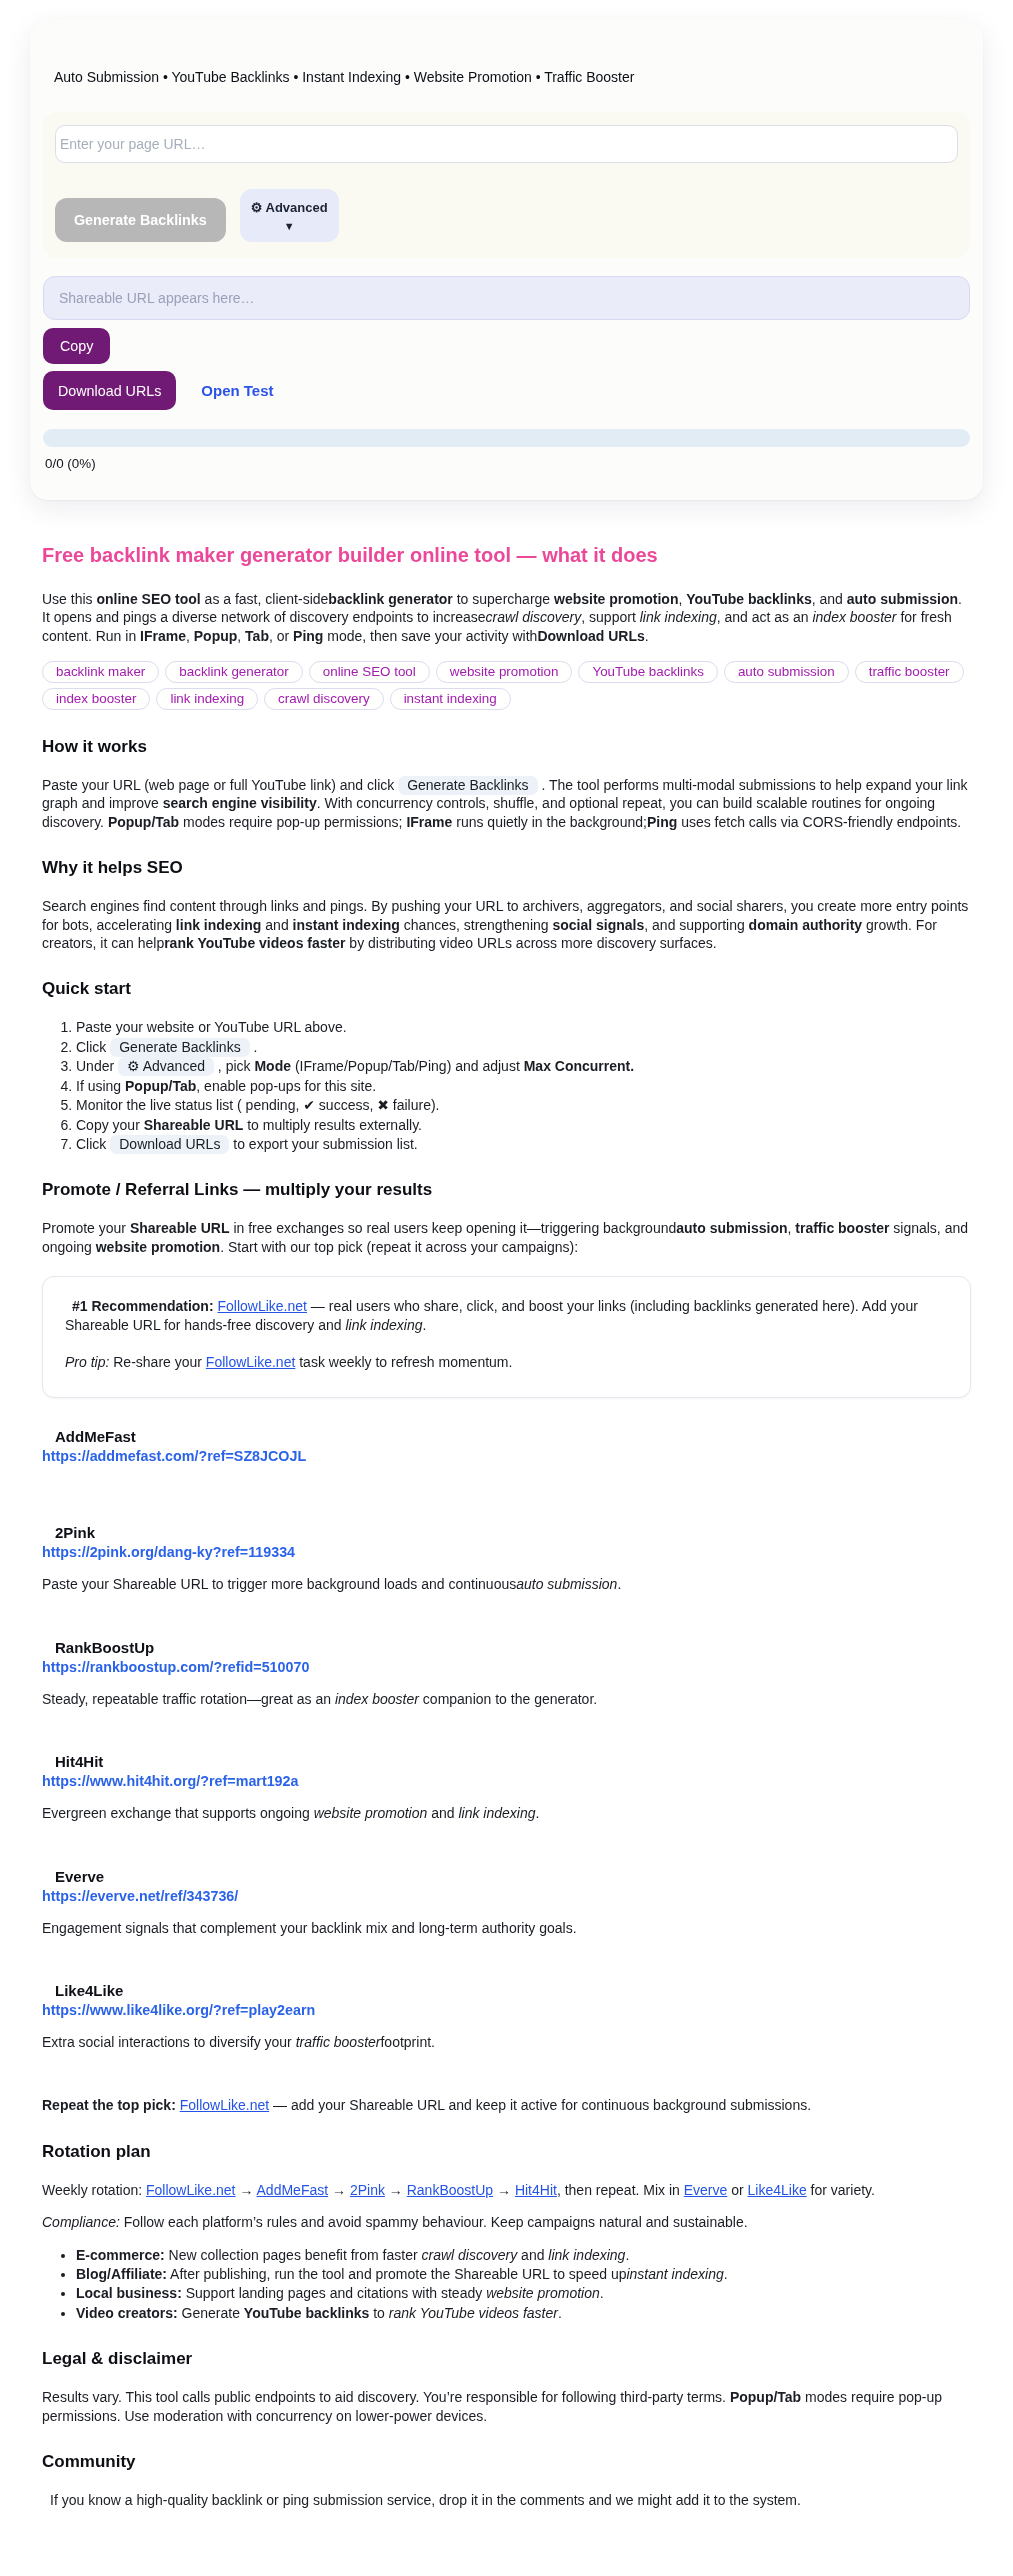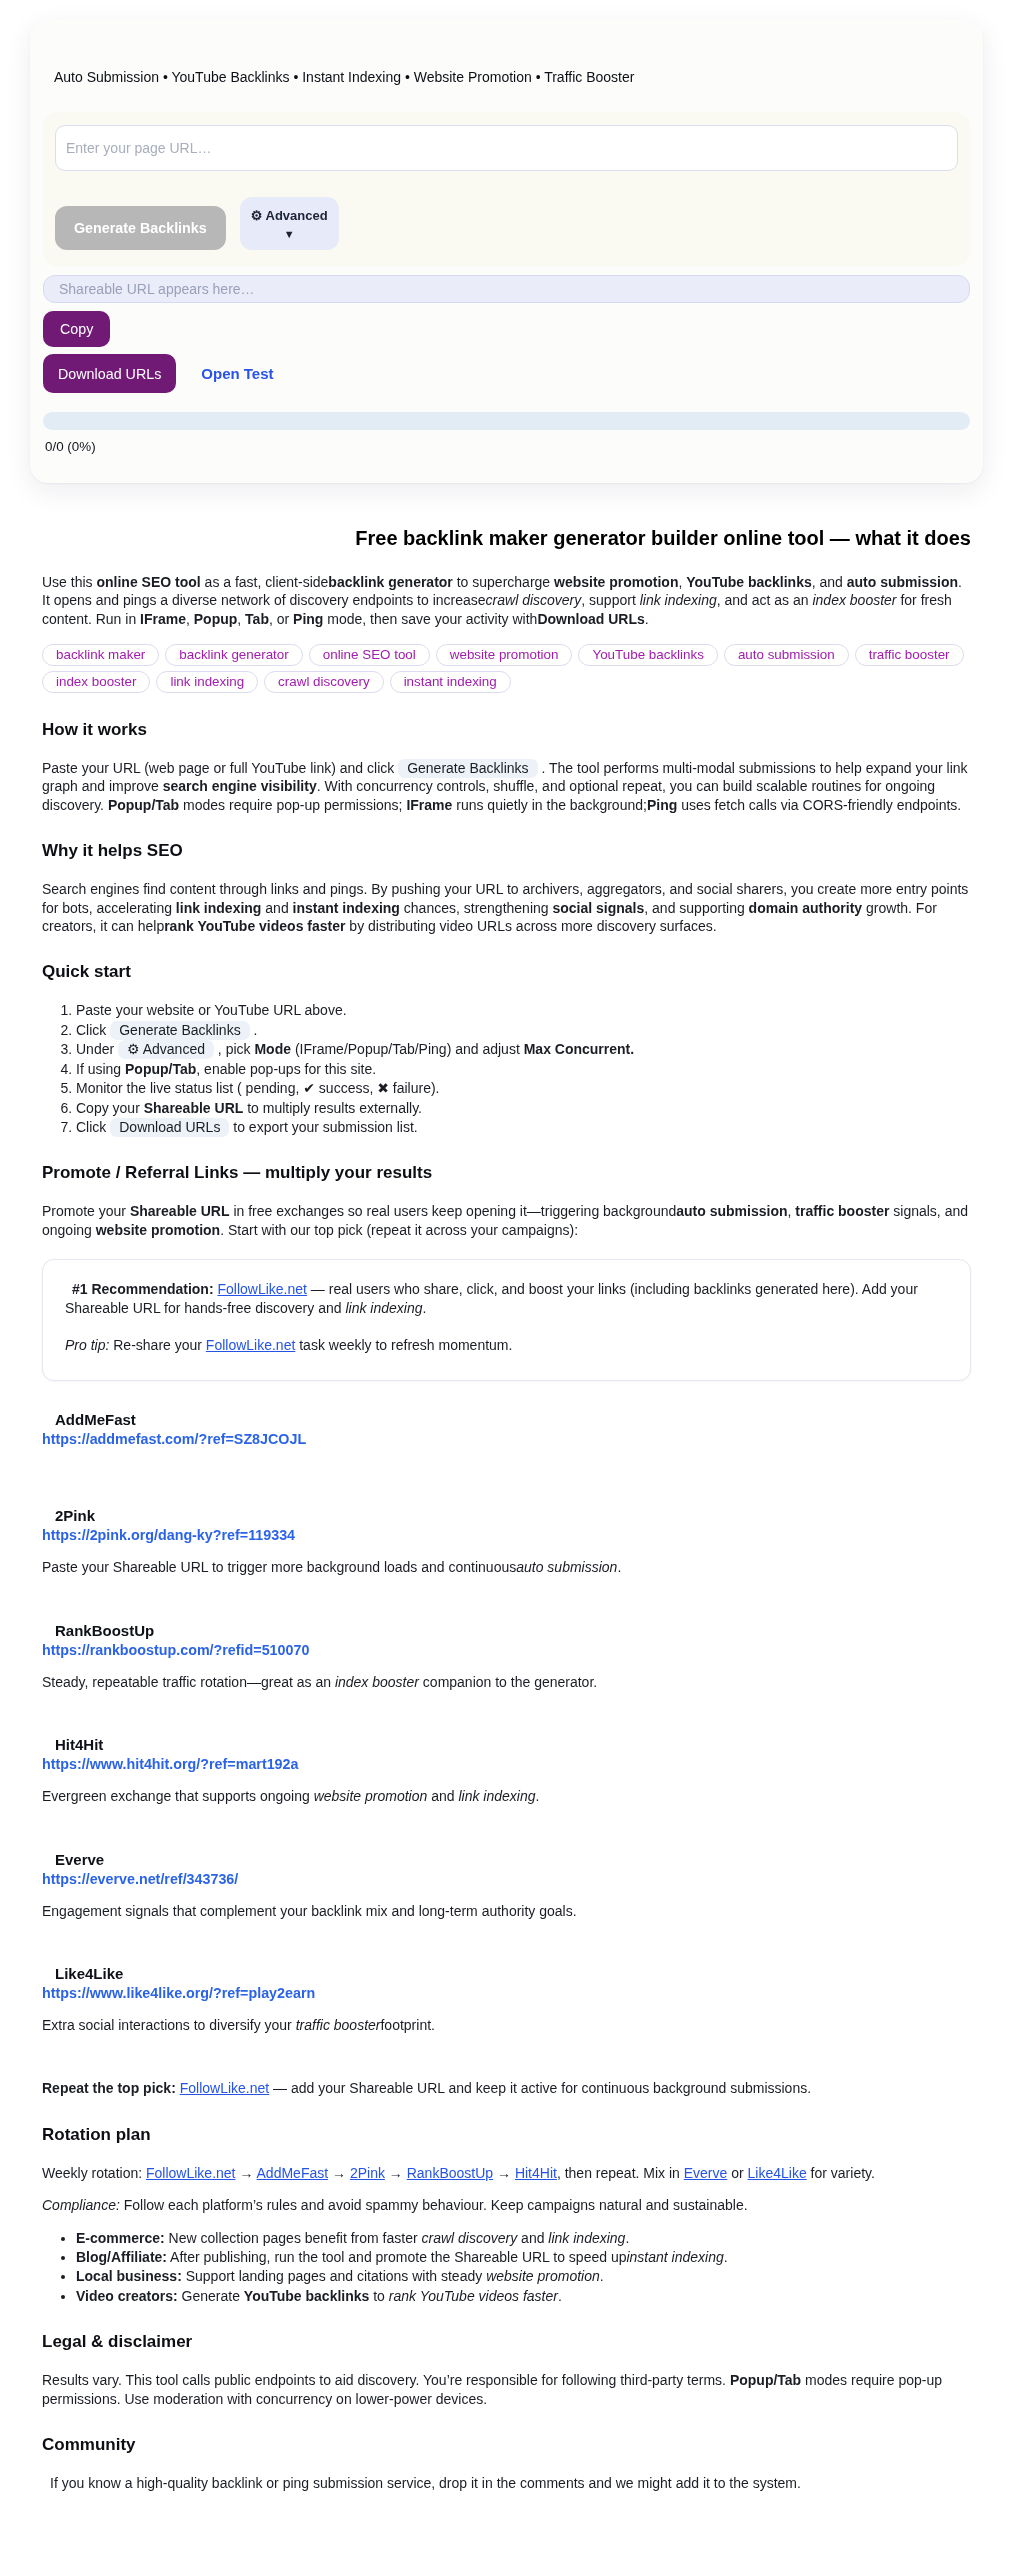--- a/index.html
+++ b/index.html
@@ -18,61 +18,61 @@
     padding:48px 13px 26px 13px;
   }
   .tagline{font-size:14px;color:#0c0f16;margin:0 0 26px 11px;}
   .url-panel{
     background:#faf9f2;
     border-radius:14px;
     padding:13px 12px 16px 12px;
   }
   .url-input{
     width:100%;box-sizing:border-box;
-    height:46px;border:1px solid #d9dee8;border-radius:10px;
-    background:#ffffff;padding:0 10px;font-size:14px;color:#1a1d24;
+    height:38px;border:1px solid #d9dee8;border-radius:10px;
+    background:#ffffff;padding:0 4px;font-size:14px;color:#1a1d24;
     font-family:inherit;outline:none;
   }
   .url-input::placeholder{color:#a7aebc;}
   .btn-row{display:flex;align-items:flex-end;gap:14px;margin-top:26px;}
   .btn-generate{
     border:none;border-radius:12px;background:#b7b7b7;color:#ffffff;
     font-weight:700;font-size:14.3px;font-family:inherit;
     height:44px;padding:0 19px;cursor:default;
   }
   .btn-advanced{
     border:none;border-radius:12px;background:#e7ebf9;color:#1c2335;
     font-weight:700;font-size:13px;font-family:inherit;
     padding:9px 11px 8px 11px;min-width:71px;line-height:1.5;
     display:flex;flex-direction:column;align-items:center;cursor:pointer;
   }
   .btn-advanced .caret{font-size:11px;}
   .share-input{
-    width:100%;box-sizing:border-box;margin-top:9px;
-    height:28px;border:1px solid #d7d9f2;border-radius:12px;
+    width:100%;box-sizing:border-box;margin-top:18px;
+    height:44px;border:1px solid #d7d9f2;border-radius:12px;
     background:#ebecfa;padding:0 15px;font-size:14px;color:#1a1d24;
     font-family:inherit;outline:none;
   }
   .share-input::placeholder{color:#9aa0b8;}
   .btn-dark{
     border:none;border-radius:10px;background:#701a75;color:#ffffff;
     font-weight:400;font-family:inherit;cursor:pointer;
   }
   .btn-copy{margin-top:8px;height:36px;padding:0 17px;font-size:14.3px;}
   .dl-row{display:flex;align-items:center;gap:25px;margin-top:7px;}
   .btn-download{height:39px;padding:0 15px;font-size:14.3px;}
   .open-test{color:#2a53e8;font-weight:700;font-size:15px;text-decoration:none;}
   .progress-track{
     margin-top:19px;height:18px;border-radius:9px;background:#e2ecf5;overflow:hidden;
   }
   .progress-fill{height:100%;width:0%;background:#4f7df5;}
   .progress-text{margin:8px 0 0 2px;font-size:13.4px;color:#11141c;}
   
   .content{padding:0 42px 95px 42px;}
-  h2{font-size:20px;line-height:26px;margin:42px 0 22px 0;color:#000000;text-align:right;}
+  h2{font-size:20px;line-height:26px;margin:42px 0 22px 0;color:#ec4899;}
   h3{font-size:17px;line-height:22px;margin:26px 0 18px 0;color:#0d0f14;}
   p,li{font-size:14px;line-height:18.4px;margin:0 0 14px 0;}
   .b{font-weight:700;}
   .i{font-style:italic;}
   .lnk{color:#2453e6;text-decoration:underline;cursor:pointer;}
   .kbd{
     background:#edf1f8;border-radius:7px;padding:1px 9px 2px 9px;
     white-space:nowrap;color:#1a1d24;
   }
   .tags{display:flex;flex-wrap:wrap;gap:5px 6px;margin:16px 0 6px 0;justify-content:flex-start;}

